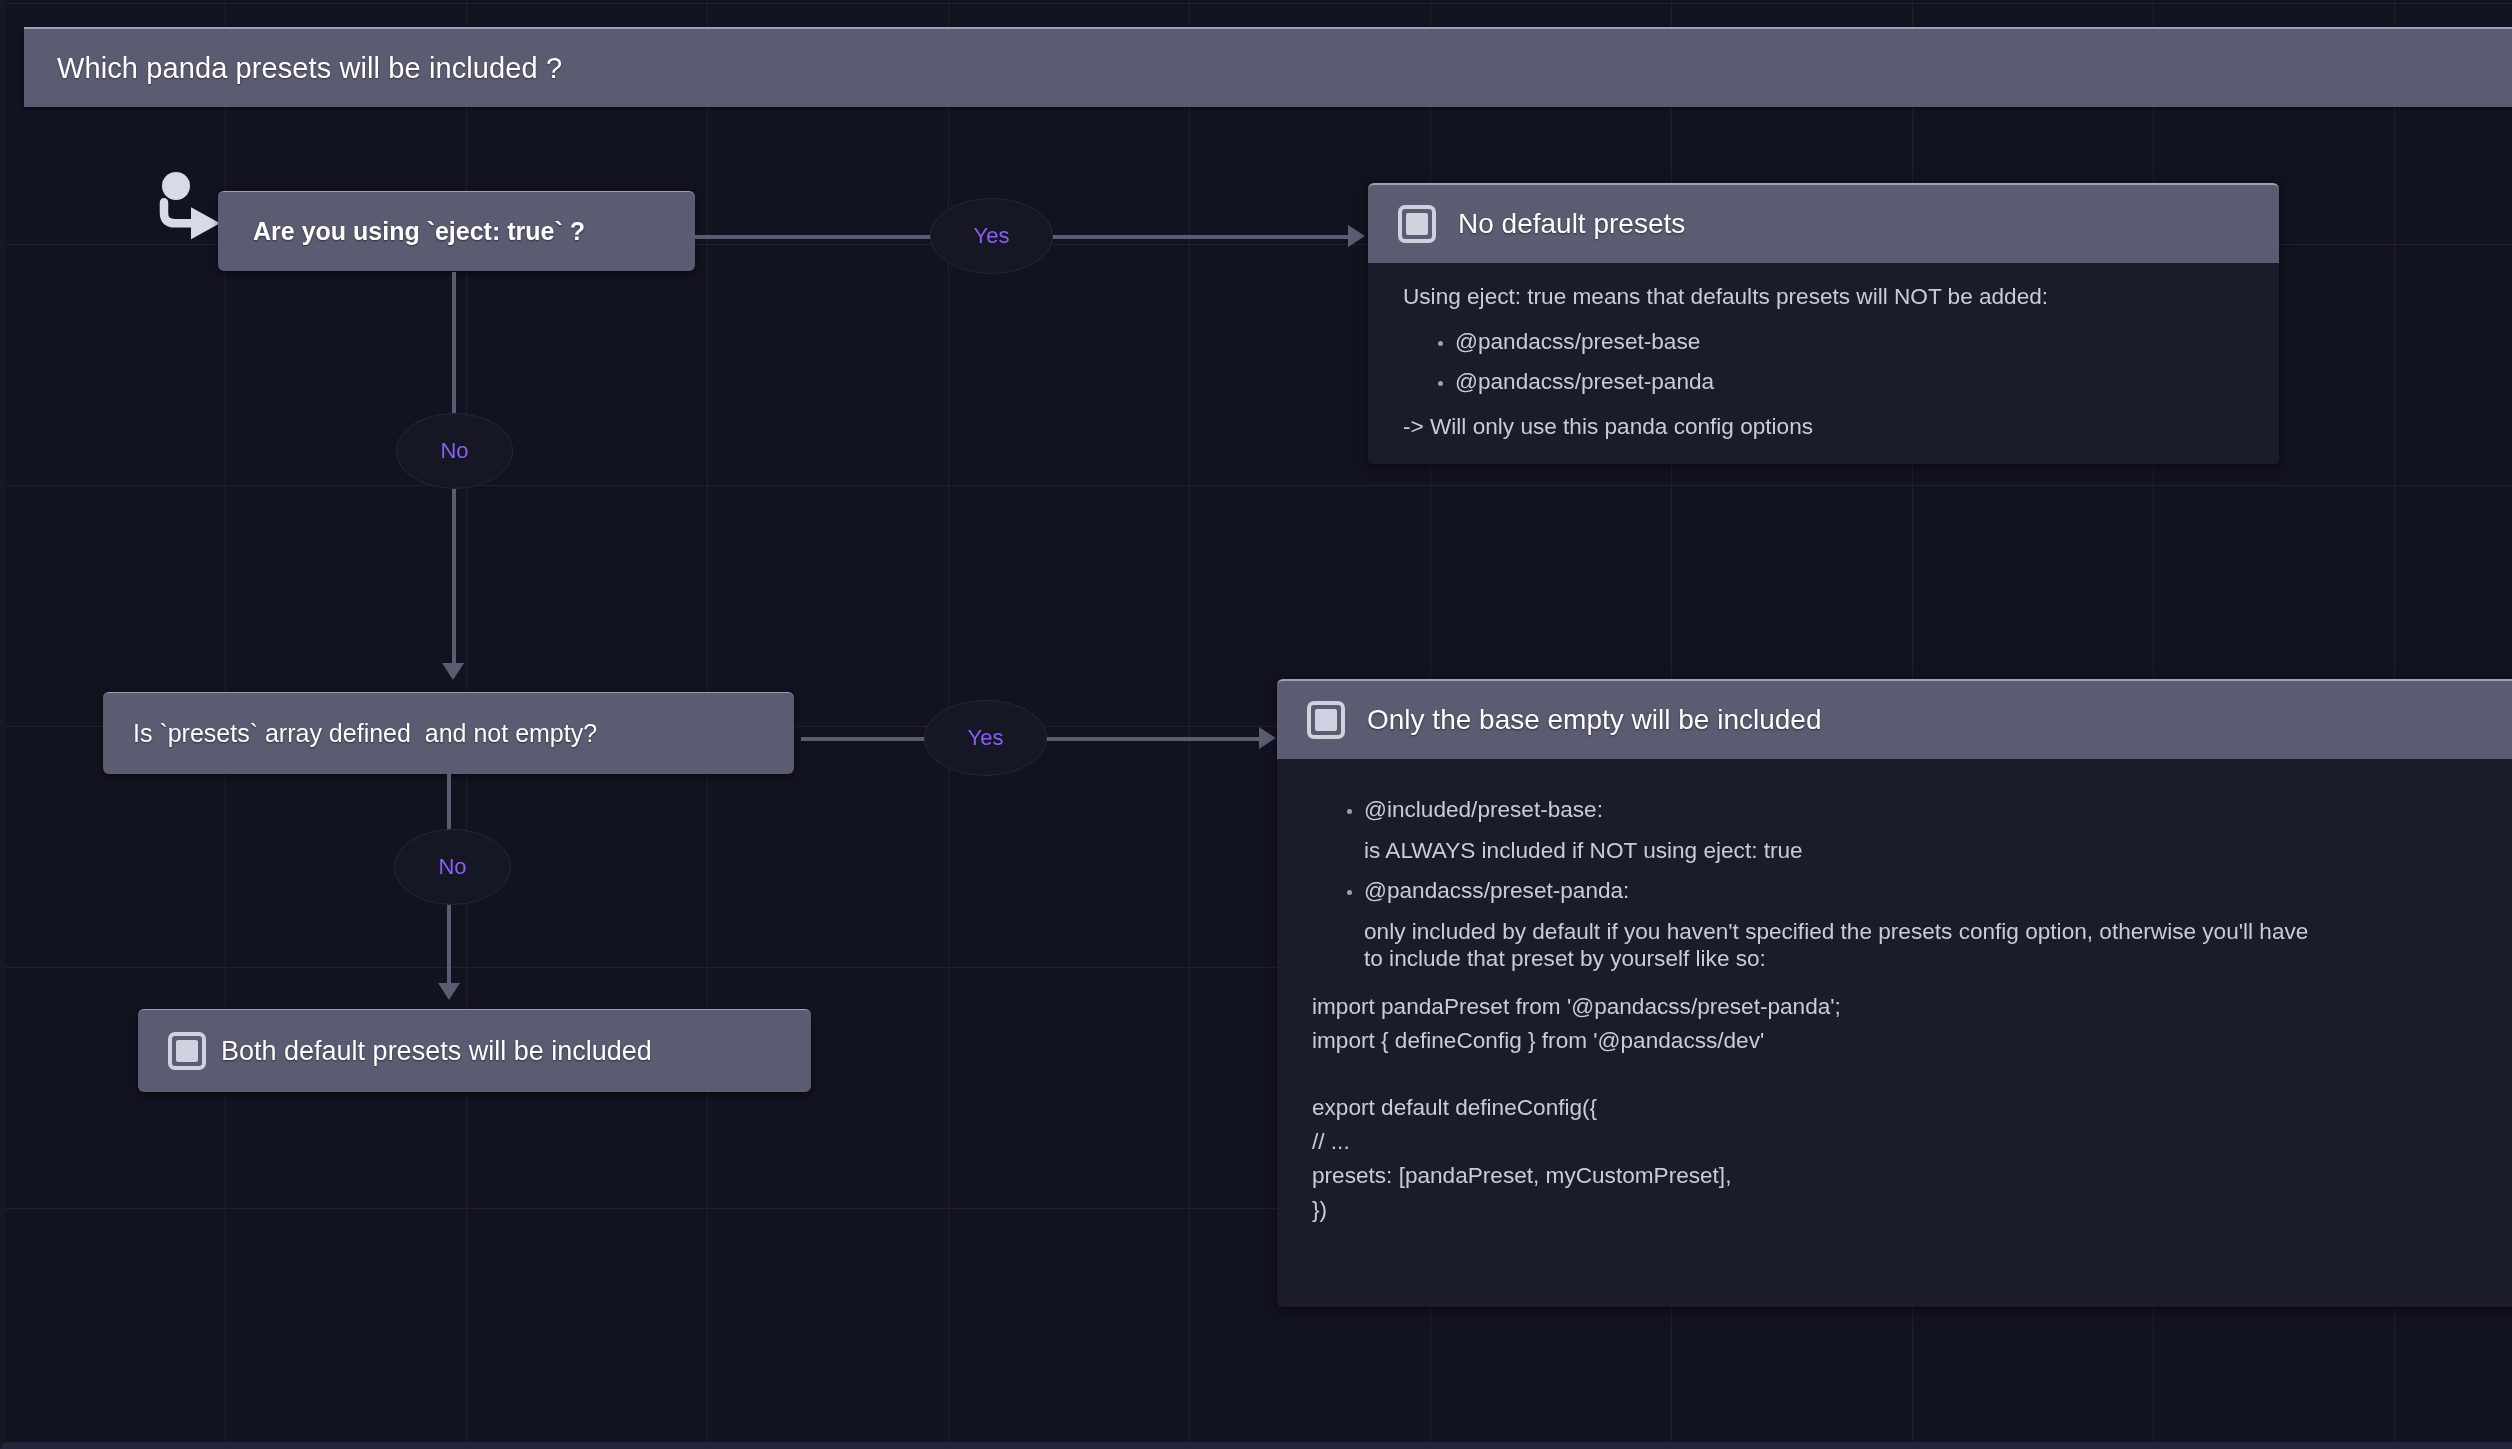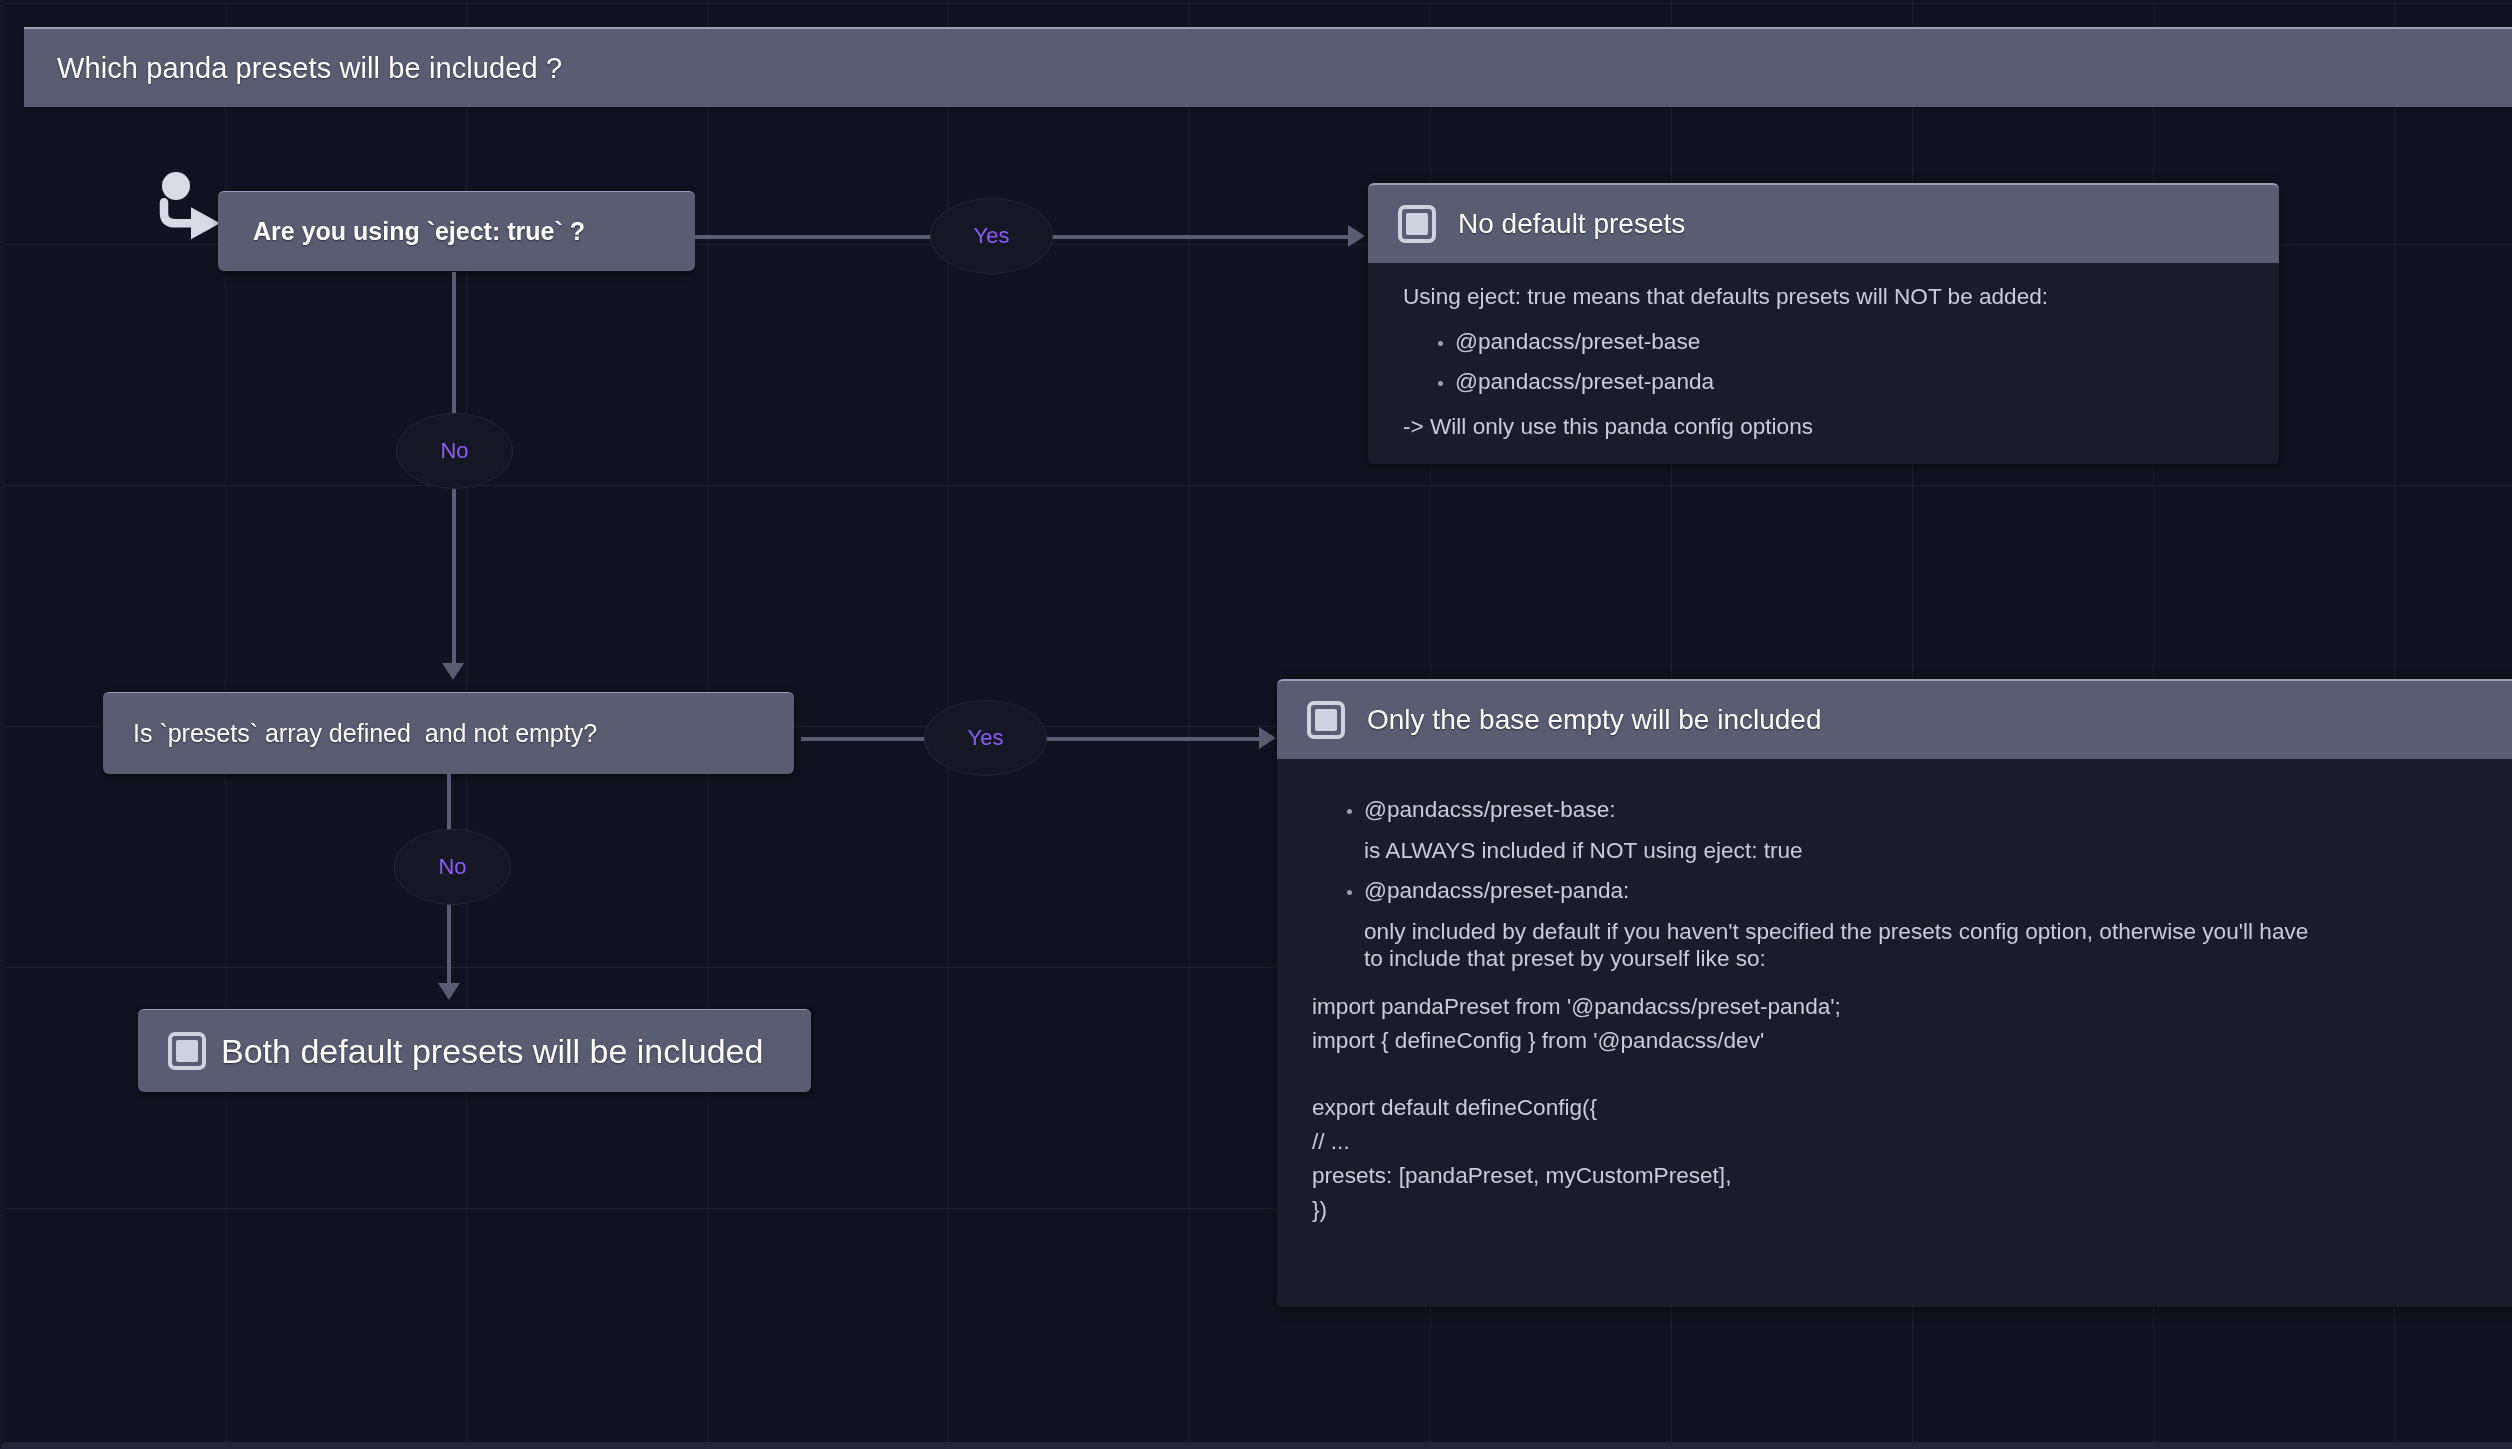--- a/index.html
+++ b/index.html
@@ -80,21 +80,21 @@
   #node-both{
     position:absolute;left:133px;top:1009px;width:673px;height:83px;
     background:#5a5d72;
     border-top:1.5px solid #9ca0b4;
     border-radius:6px;
     box-sizing:border-box;
     display:flex;align-items:center;
     box-shadow:0 2.5px 7px rgba(0,0,0,.5);
   }
   #node-both .node-label{
-    color:#ffffff;font-size:34px;white-space:nowrap;
+    color:#ffffff;font-size:27px;white-space:nowrap;
     text-shadow:0 1px 2px rgba(0,0,0,.5);
     margin-left:15px;
   }
 
   
   .note-icon{
     width:38px;height:38px;flex:0 0 38px;
     border:4.5px solid #ced2de;
     border-radius:7px;
     box-sizing:border-box;
@@ -273,21 +273,21 @@
   </div>
 
   <div class="panel" id="panel-base-only">
     <div class="panel-head">
       <span class="note-icon"></span>
       <span class="panel-title">Only the base empty will be included</span>
     </div>
     <div class="panel-body">
       <ul>
         <li>
-          <span>@pandacss/preset-base:</span>
+          <span>@included/preset-base:</span>
           <span class="li-sub">is ALWAYS included if NOT using eject: true</span>
         </li>
         <li>
           <span>@pandacss/preset-panda:</span>
           <span class="li-sub" style="white-space:pre-line;">only included by default if you haven't specified the presets config option, otherwise you'll have
 to include that preset by yourself like so:</span>
         </li>
       </ul>
       <div class="code-block">
         <div>import pandaPreset from '@pandacss/preset-panda';</div>

